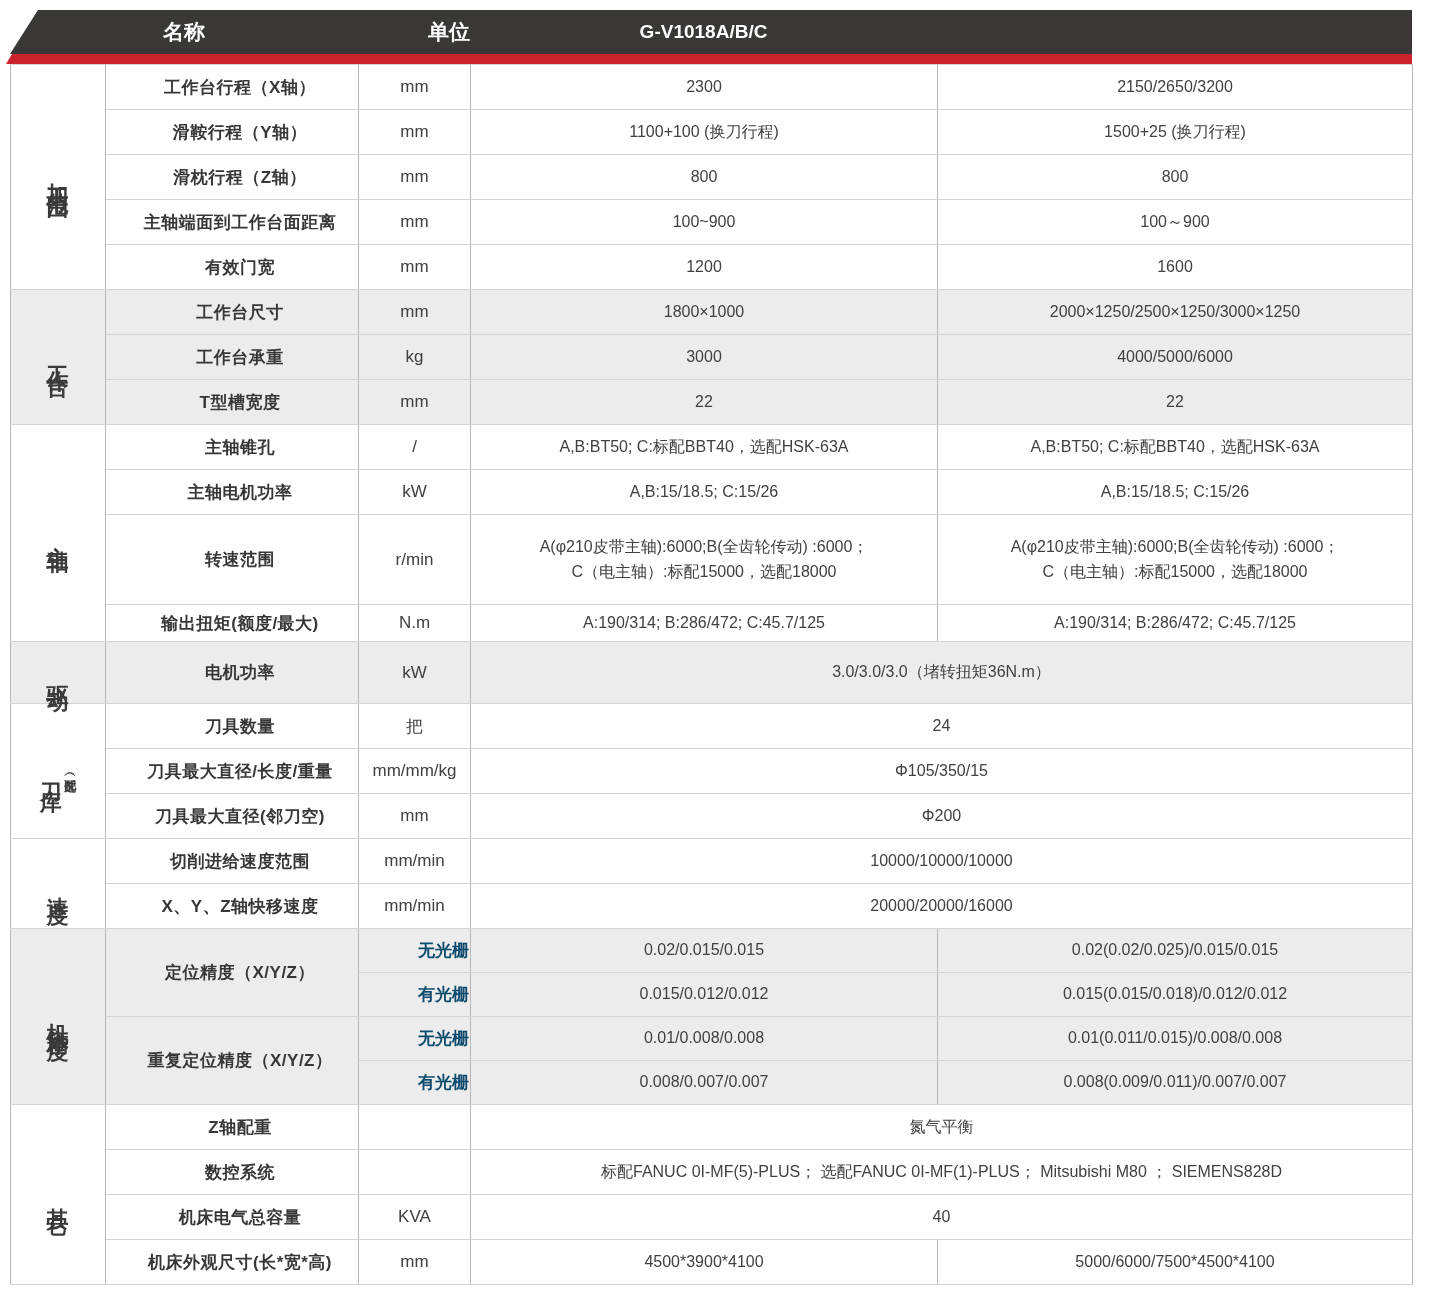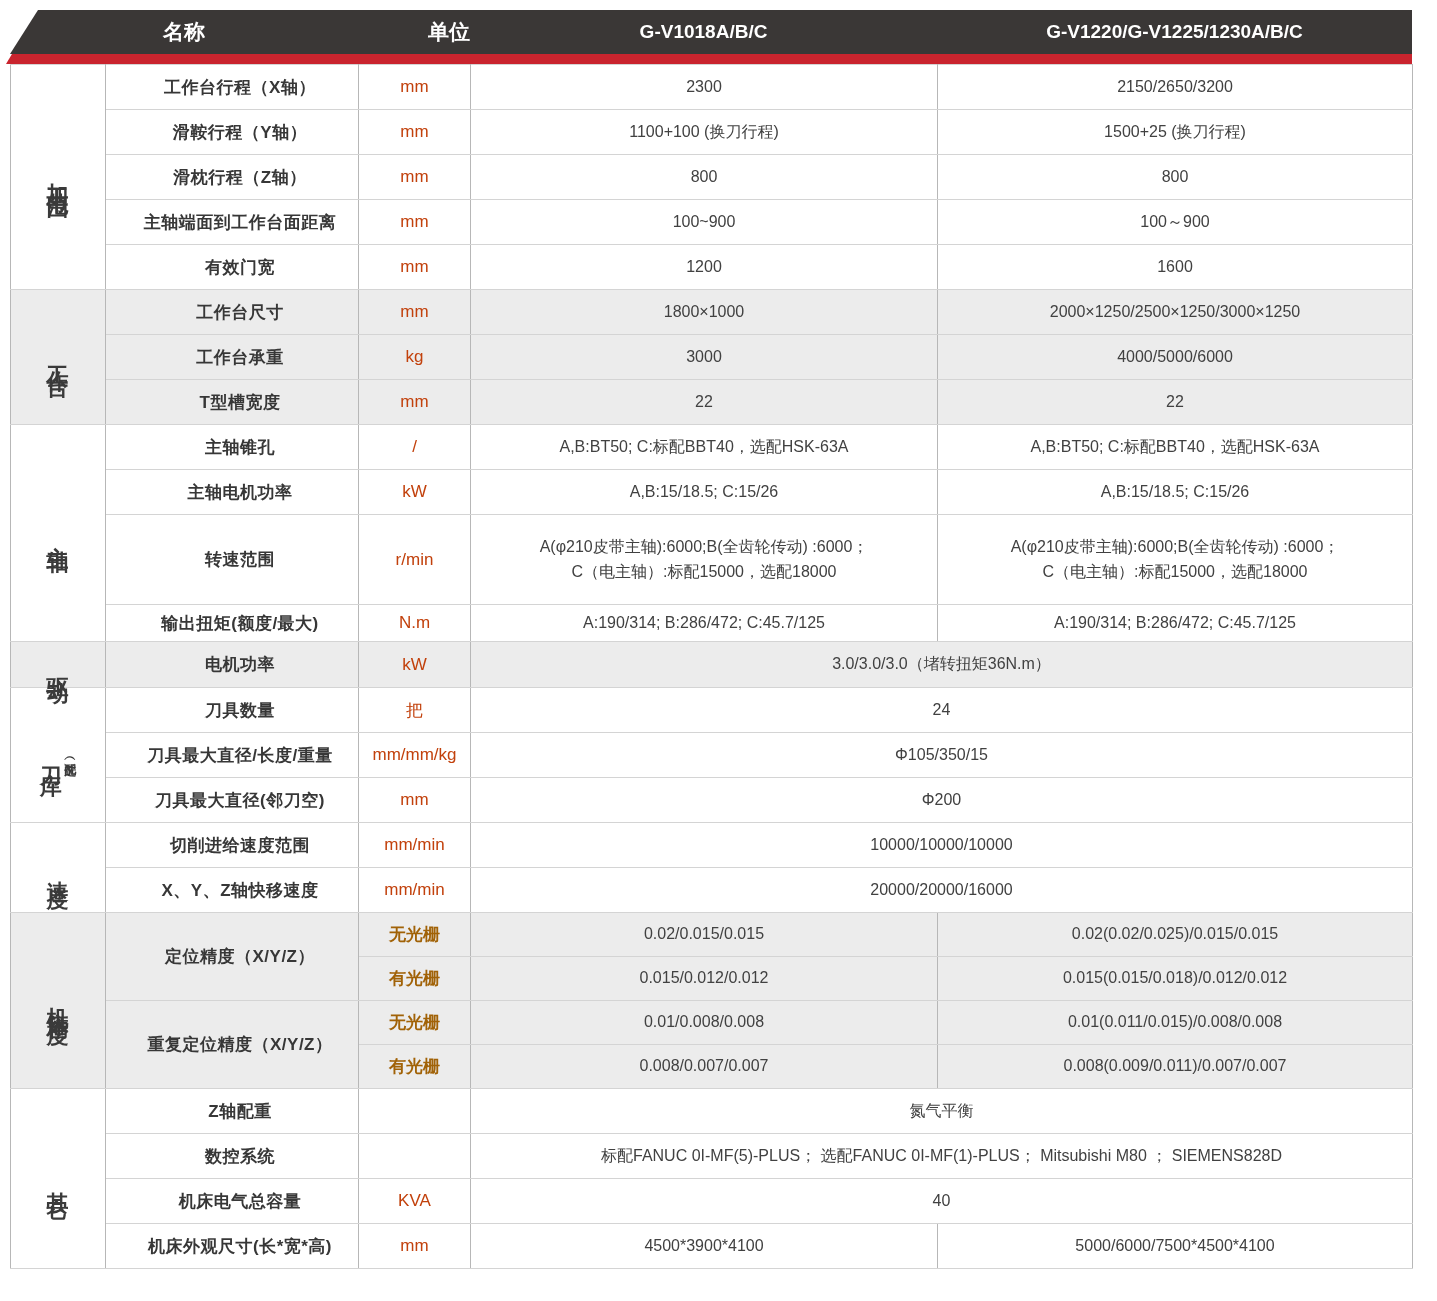--- a/index.html
+++ b/index.html
@@ -39,54 +39,53 @@
 
   td{
     border-left:1px solid #b7b7b7;border-right:1px solid #b7b7b7;
     border-top:1px solid #d4d4d4;border-bottom:1px solid #d4d4d4;
     vertical-align:middle;background:#ffffff;
   }
   tr.shaded td{background:#ececec;}
 
   tr.h45{height:45px;}
   tr.h46{height:37px;}
-  tr.h62{height:46px;border-radius:19px;}
+  tr.h62{height:62px;border-radius:19px;}
   tr.h90{height:90px;}
   tr.h44{height:44px;}
 
   td.grp{text-align:center;}
   .vtxt{
     writing-mode:vertical-rl;display:inline-block;
     font-size:22px;font-weight:bold;color:#3a3a3a;letter-spacing:5px;
     line-height:1.05;
   }
   .vtxt.sub{font-size:12px;letter-spacing:1px;font-weight:bold;}
   .grp-flex{display:flex;justify-content:center;align-items:center;gap:1px;}
 
   td.lbl{
     text-align:center;padding-left:17px;font-weight:bold;
     font-size:17px;color:#373737;letter-spacing:0.5px;
   }
-  td.unit{text-align:center;font-size:17px;color:#c2410c;}
-  td.unit.strong{font-weight:bold;color:#a16207;}
+  td.unit{text-align:center;font-size:17px;color:#404040;}
+  td.unit.strong{font-weight:bold;color:#0c4a6e;text-align:right;}
   td.val{
     text-align:center;font-size:16px;color:#414141;
     white-space:pre-line;line-height:1.55;padding:2px 6px;
   }
 </style>
 </head>
 <body>
 
 <div class="page">
 
   <div class="hdr">
     <div class="hc hc-name">名称</div>
     <div class="hc hc-unit">单位</div>
     <div class="hc hc-m1">G-V1018A/B/C</div>
-    <div class="hc hc-m2">G-V1220/G-V1225/1230A/B/C</div>
   </div>
   <div class="redbar"></div>
 
   <table class="spec">
     <colgroup>
       <col class="c-grp">
         <col class="c-name">
         <col class="c-unit">
         <col class="c-v1">
         <col class="c-v2">

